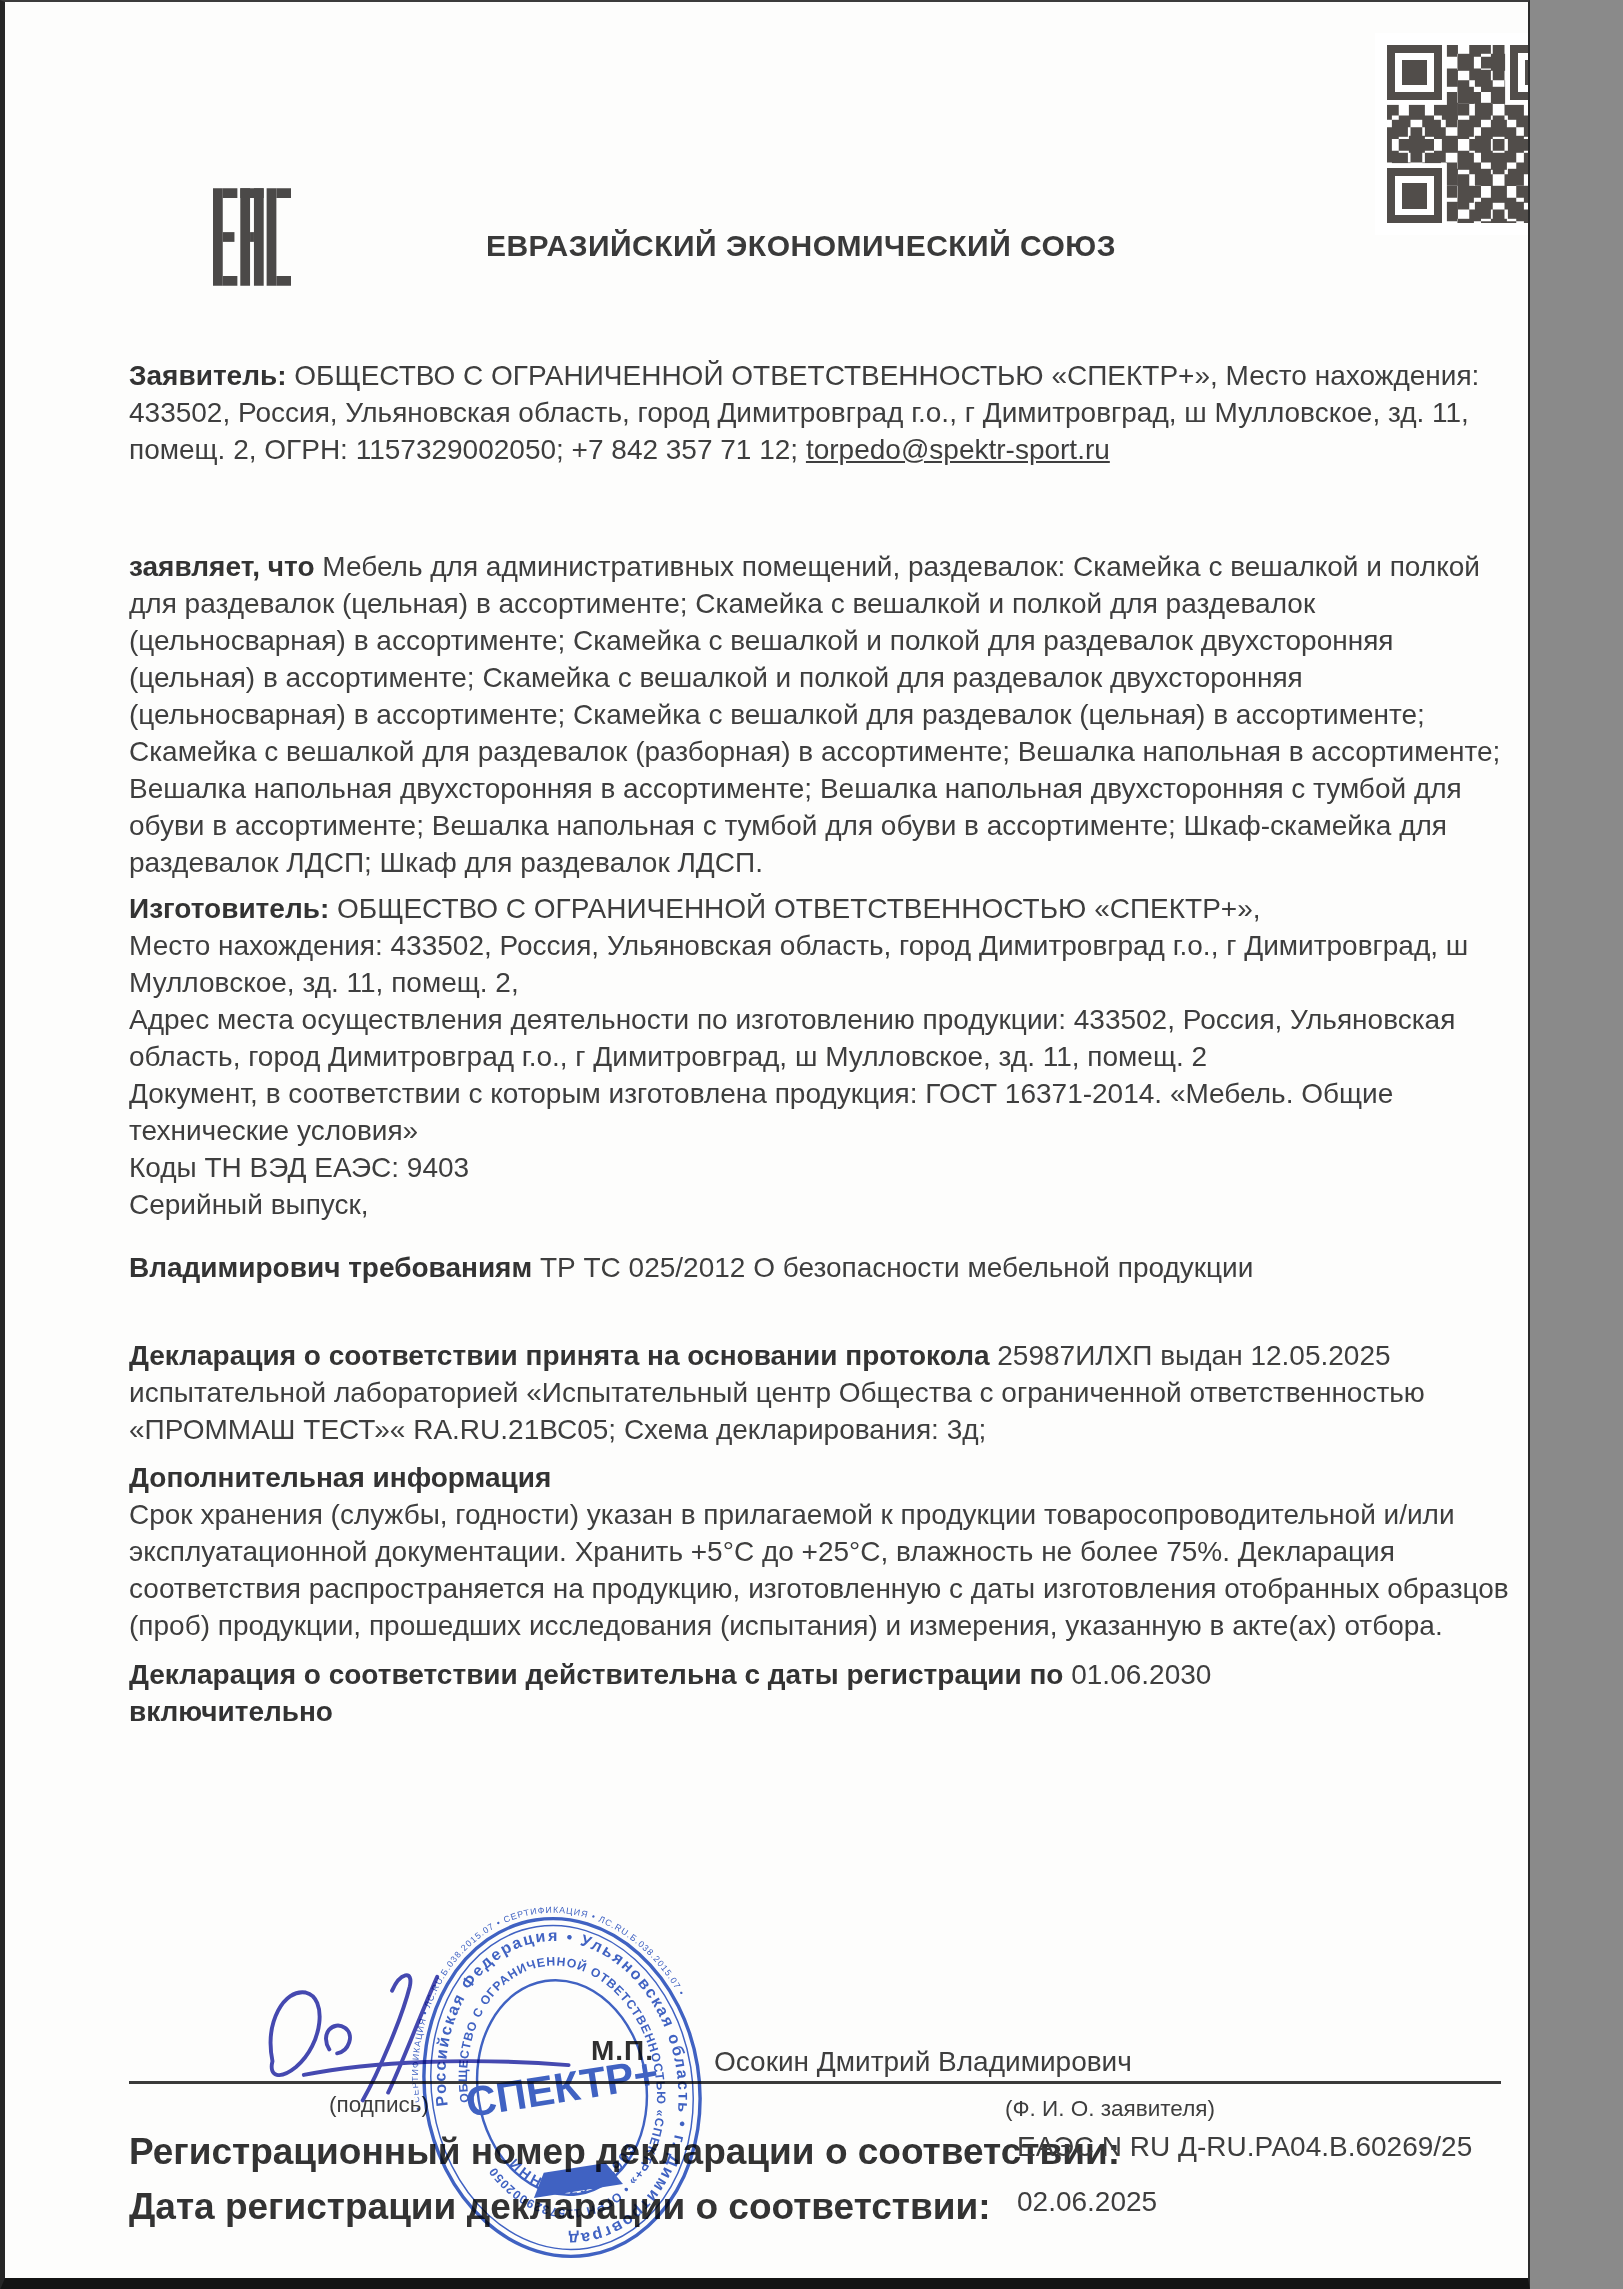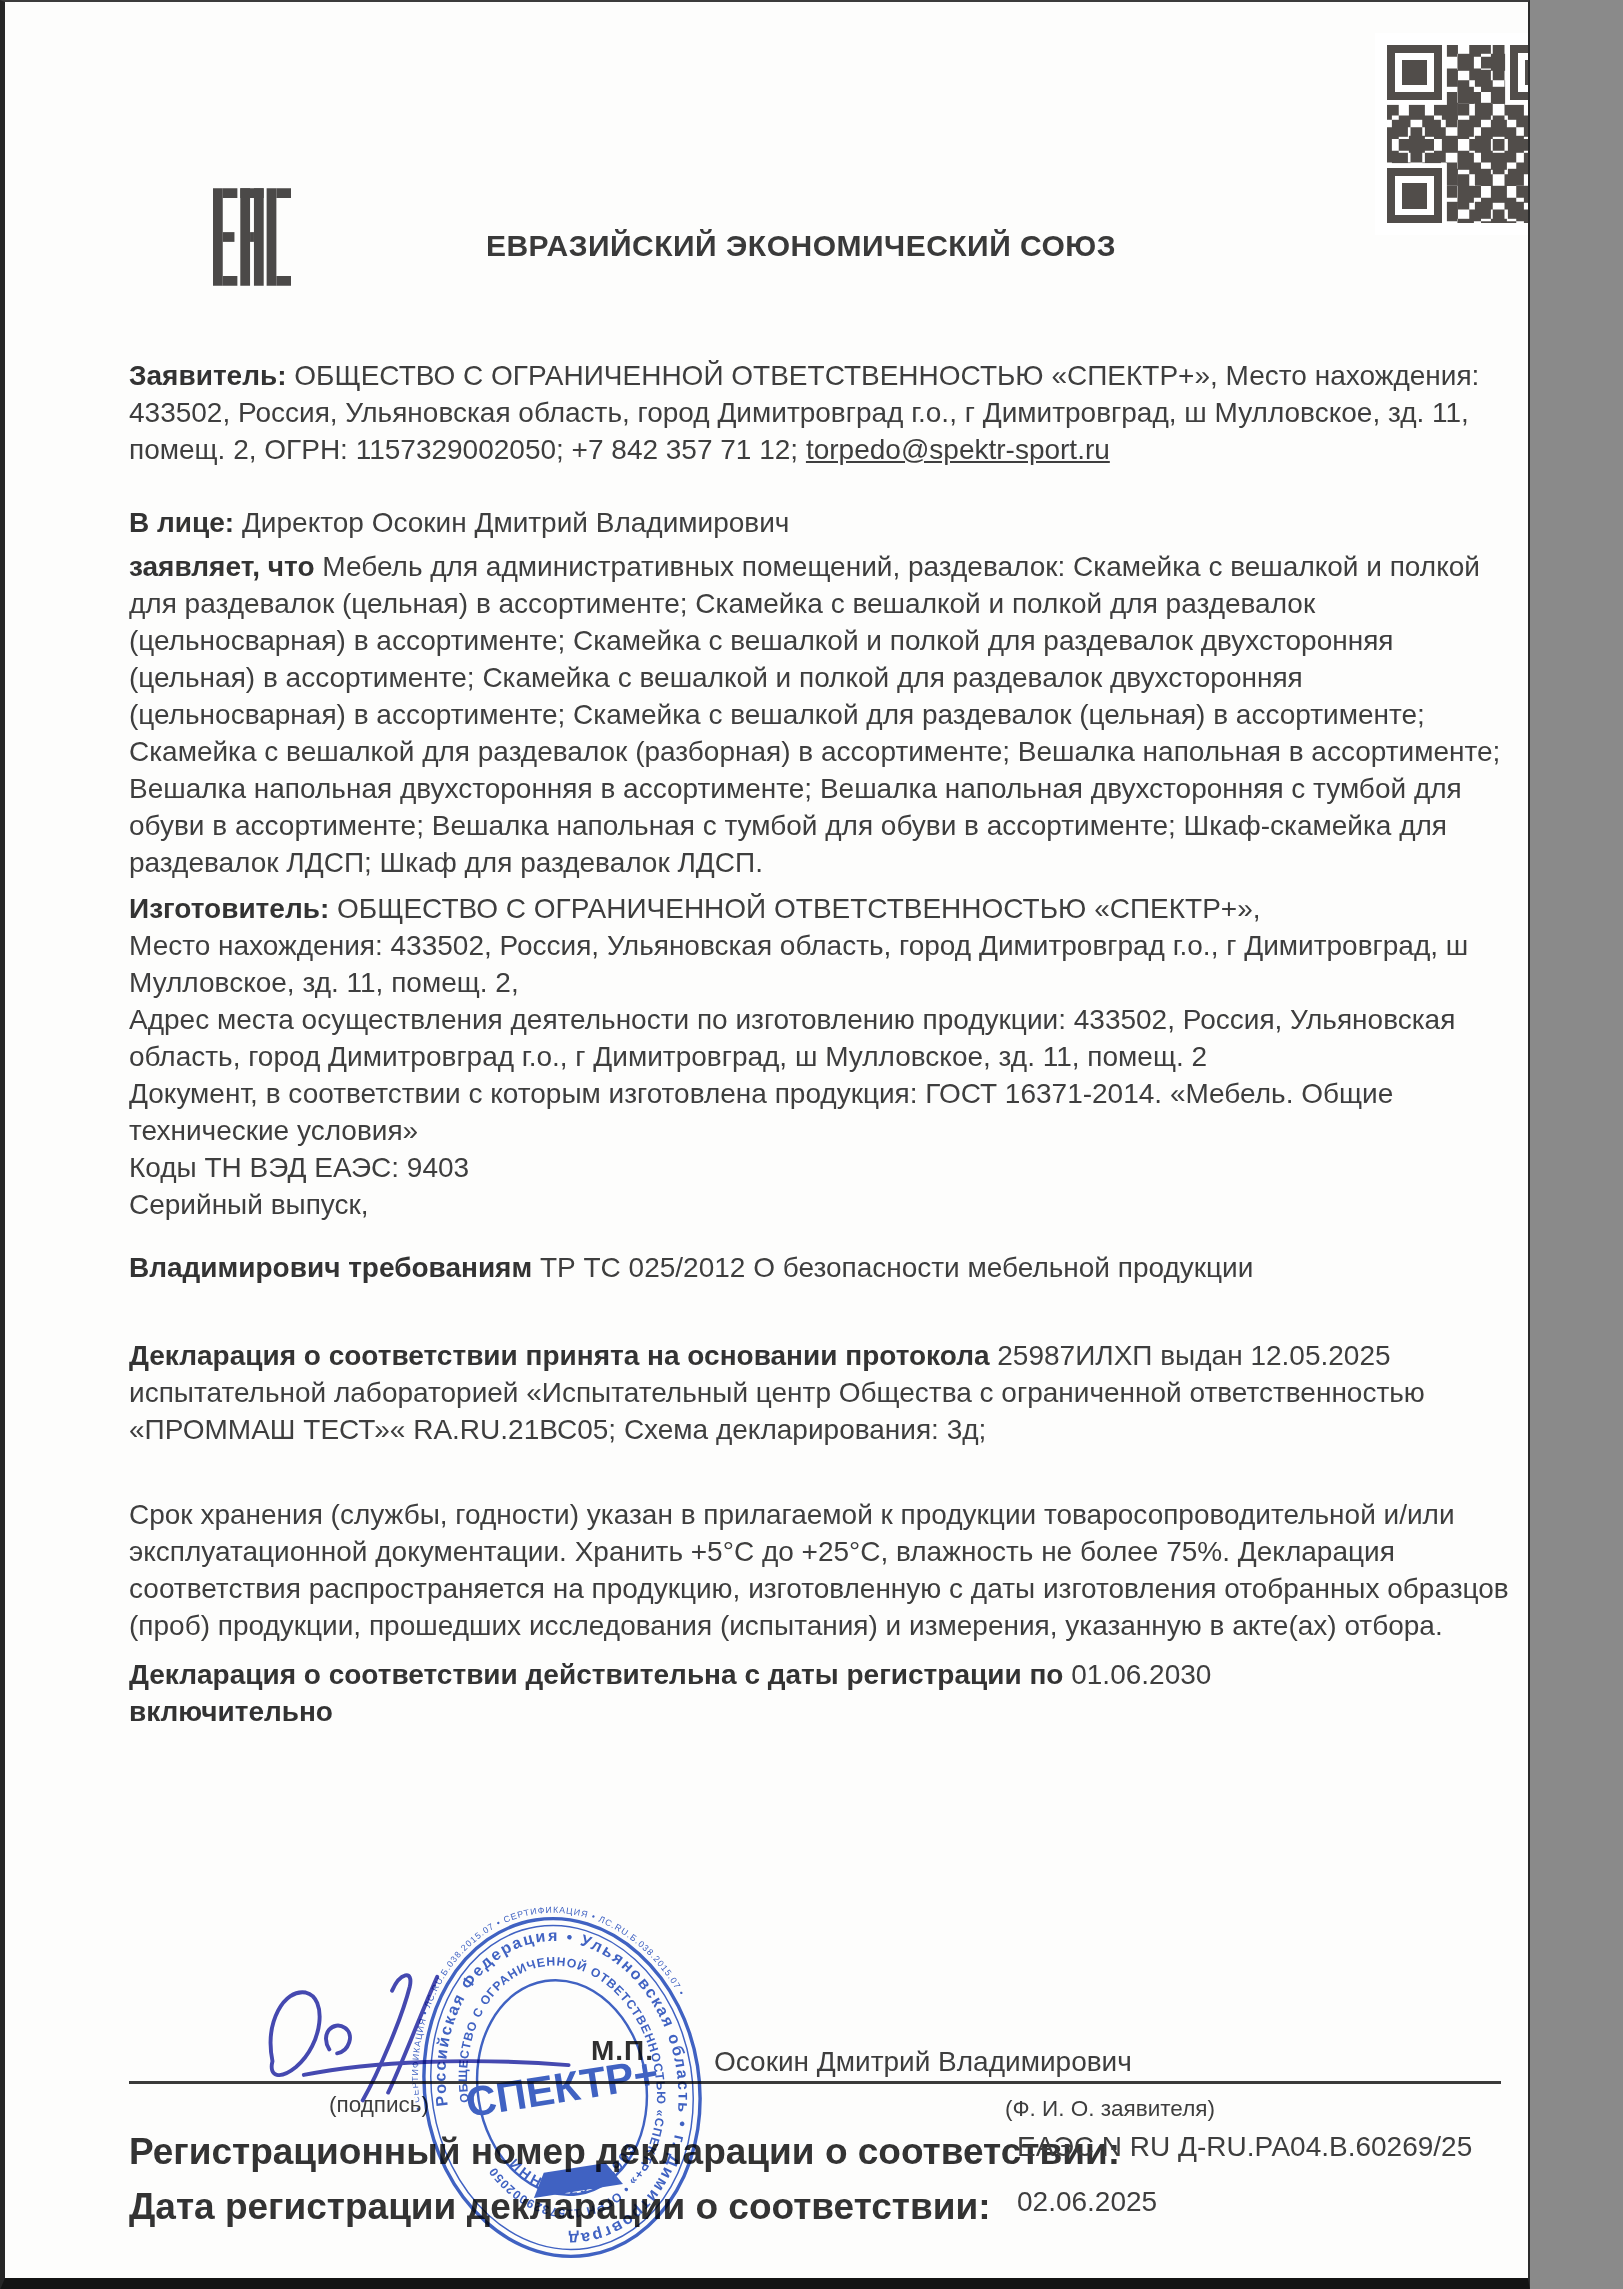--- a/index.html
+++ b/index.html
@@ -107,23 +107,20 @@
       <rect x="65" y="90" width="15" height="10"></rect>
     </g>
   </svg>
 
   <div class="title" style="top:227px;font-size:30px;">ЕВРАЗИЙСКИЙ ЭКОНОМИЧЕСКИЙ СОЮЗ</div>
 
   <div class="para" style="top:355px;">
     <span class="b">Заявитель:</span><span> ОБЩЕСТВО С ОГРАНИЧЕННОЙ ОТВЕТСТВЕННОСТЬЮ «СПЕКТР+», Место нахождения: 433502, Россия, Ульяновская область, город Димитровград г.о., г Димитровград, ш Мулловское, зд. 11, помещ. 2, ОГРН: 1157329002050; +7 842 357 71 12; </span><a class="link">torpedo@spektr-sport.ru</a>
   </div>
 
-  <div class="para" style="top:502px;">
-    <span class="b">В лице:</span><span> Директор Осокин Дмитрий Владимирович</span>
-  </div>
 
   <div class="para" style="top:546px;">
     <span class="b">заявляет, что</span><span> Мебель для административных помещений, раздевалок: Скамейка с вешалкой и полкой для раздевалок (цельная) в ассортименте; Скамейка с вешалкой и полкой для раздевалок (цельносварная) в ассортименте; Скамейка с вешалкой и полкой для раздевалок двухсторонняя (цельная) в ассортименте; Скамейка с вешалкой и полкой для раздевалок двухсторонняя (цельносварная) в ассортименте; Скамейка с вешалкой для раздевалок (цельная) в ассортименте; Скамейка с вешалкой для раздевалок (разборная) в ассортименте; Вешалка напольная в ассортименте; Вешалка напольная двухсторонняя в ассортименте; Вешалка напольная двухсторонняя с тумбой для обуви в ассортименте; Вешалка напольная с тумбой для обуви в ассортименте; Шкаф-скамейка для раздевалок ЛДСП; Шкаф для раздевалок ЛДСП.</span>
   </div>
 
   <div class="para" style="top:888px;">
     <span class="b">Изготовитель:</span><span class="pre"> ОБЩЕСТВО С ОГРАНИЧЕННОЙ ОТВЕТСТВЕННОСТЬЮ «СПЕКТР+»,
 Место нахождения: 433502, Россия, Ульяновская область, город Димитровград г.о., г Димитровград, ш Мулловское, зд. 11, помещ. 2,
 Адрес места осуществления деятельности по изготовлению продукции: 433502, Россия, Ульяновская область, город Димитровград г.о., г Димитровград, ш Мулловское, зд. 11, помещ. 2
 Документ, в соответствии с которым изготовлена продукция: ГОСТ 16371-2014. «Мебель. Общие технические условия»
@@ -132,20 +129,23 @@
   </div>
 
   <div class="para" style="top:1247px;">
     <span class="b">Владимирович требованиям</span><span> ТР ТС 025/2012 О безопасности мебельной продукции</span>
   </div>
 
   <div class="para" style="top:1335px;">
     <span class="b">Декларация о соответствии принята на основании протокола</span><span> 25987ИЛХП выдан 12.05.2025 испытательной лабораторией «Испытательный центр Общества с ограниченной ответственностью «ПРОММАШ ТЕСТ»« RA.RU.21ВС05; Схема декларирования: 3д;</span>
   </div>
 
+  <div class="para" style="top:1457px;">
+    <span class="b">Дополнительная информация</span>
+  </div>
   <div class="para" style="top:1494px;">Срок хранения (службы, годности) указан в прилагаемой к продукции товаросопроводительной и/или эксплуатационной документации. Хранить +5°С до +25°С, влажность не более 75%. Декларация соответствия распространяется на продукцию, изготовленную с даты изготовления отобранных образцов (проб) продукции, прошедших исследования (испытания) и измерения, указанную в акте(ах) отбора.</div>
 
   <div class="para" style="top:1654px;">
     <div><span class="b">Декларация о соответствии действительна с даты регистрации по</span><span> 01.06.2030</span></div>
     <div><span class="b">включительно</span></div>
   </div>
 
   <div class="sigline"></div>
 
   <div class="mp">М.П.</div>

